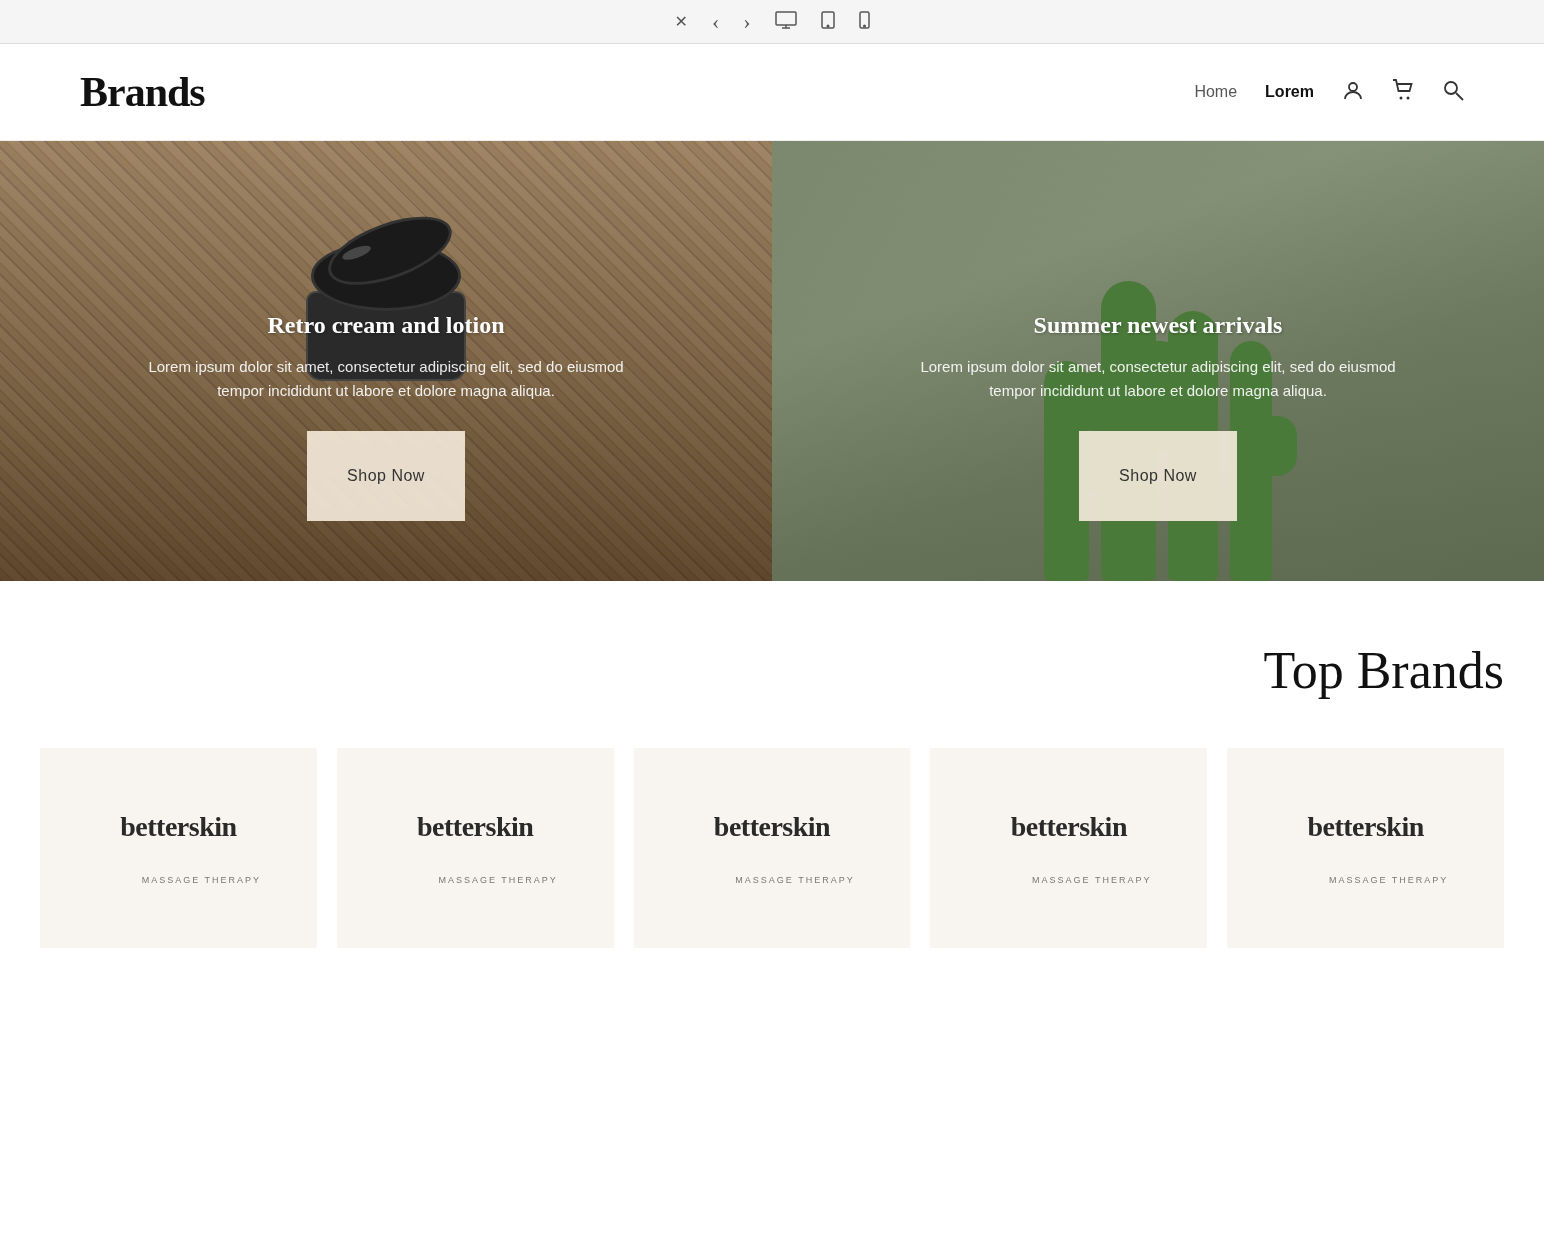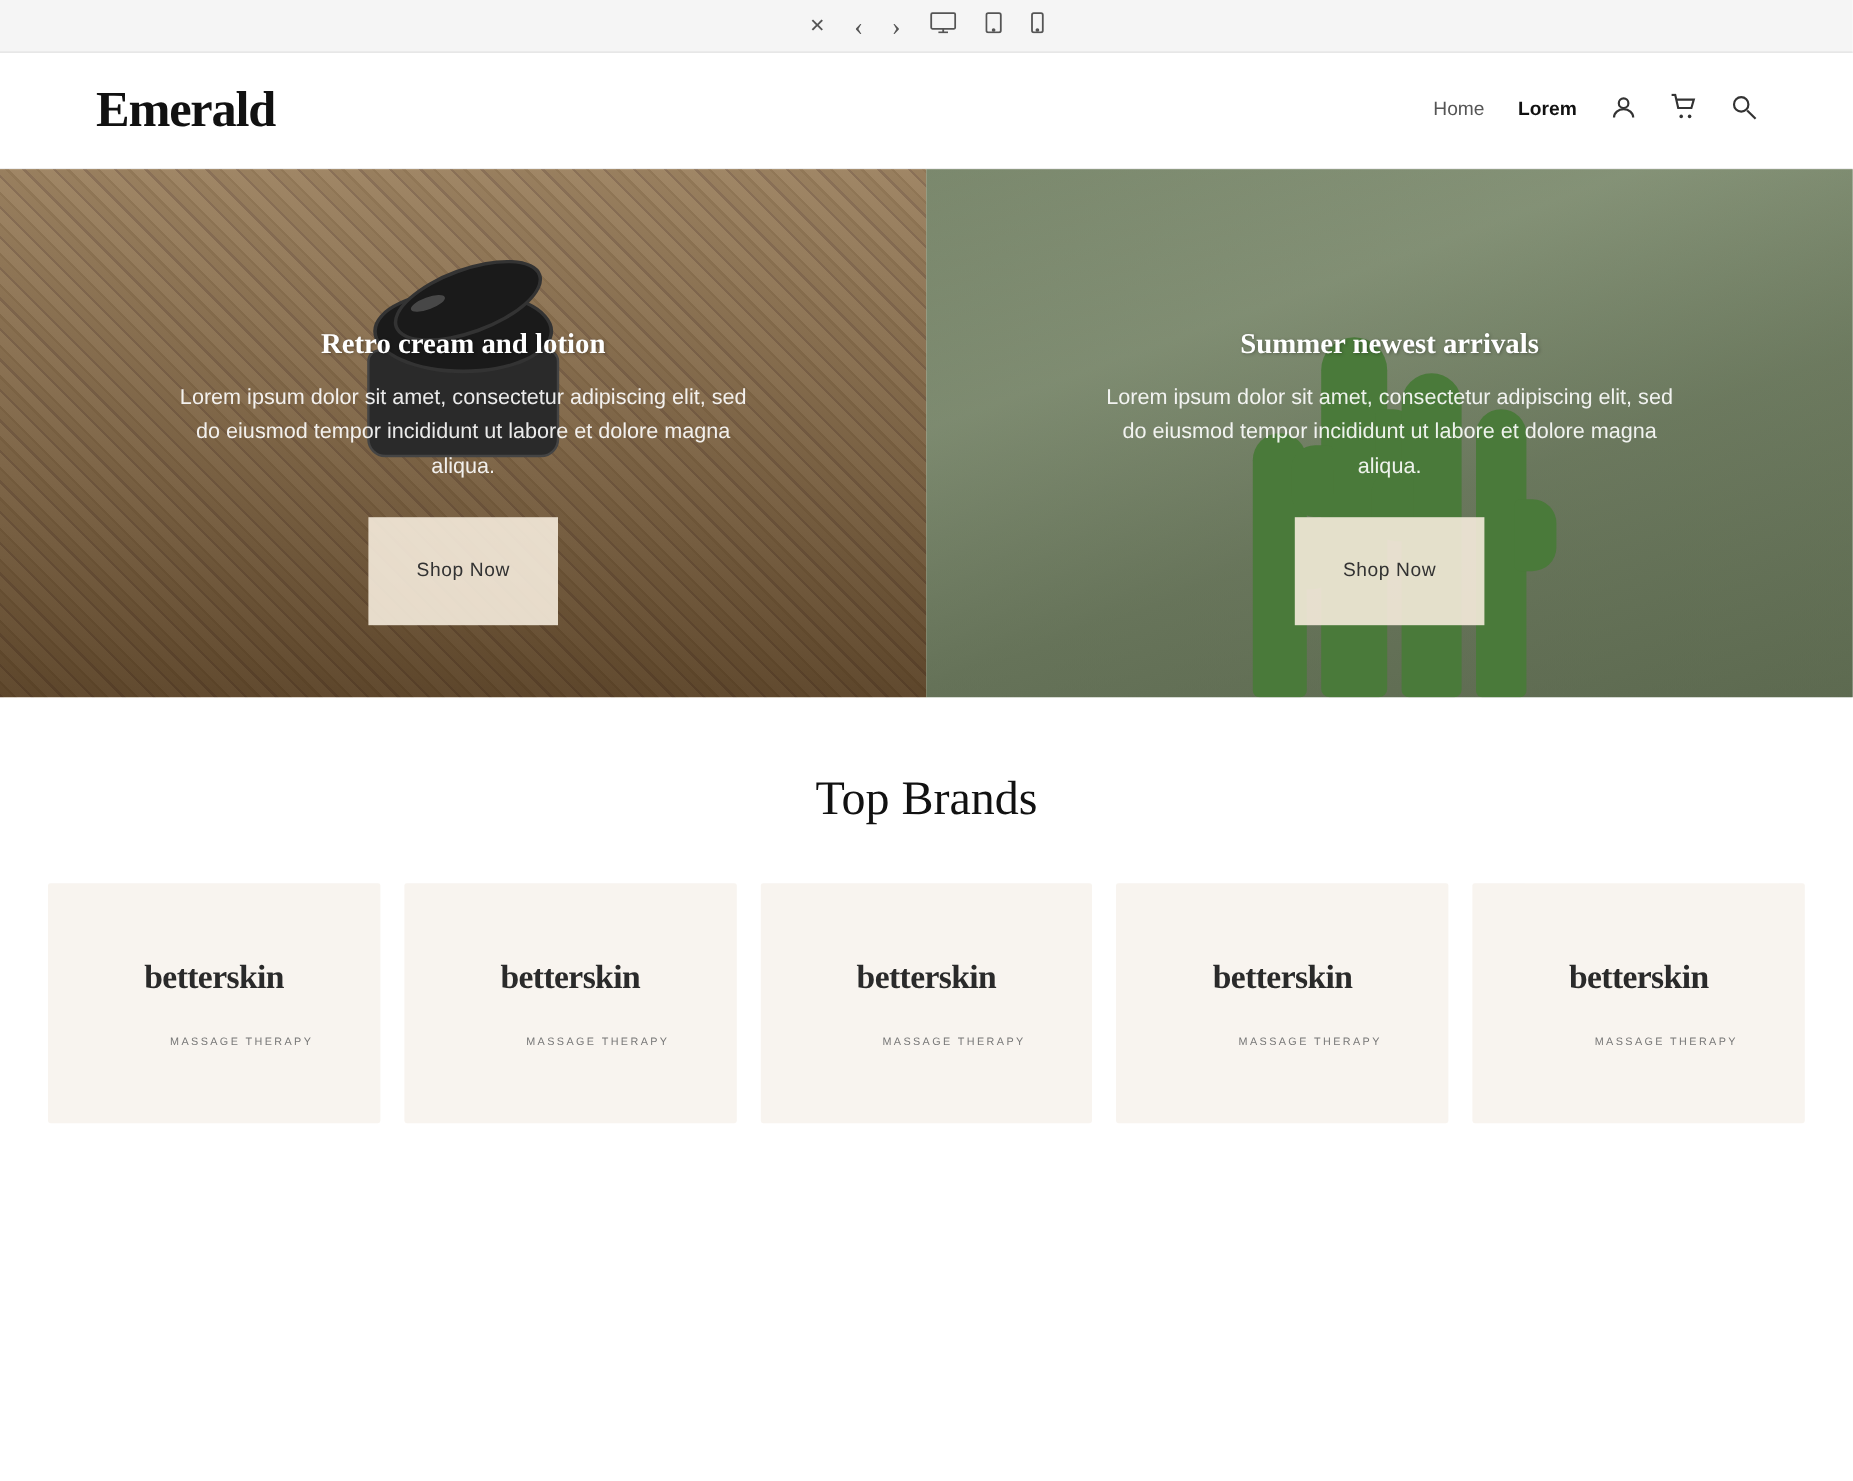--- a/index.html
+++ b/index.html
@@ -140,21 +140,21 @@
     }
     .hero-title {
       font-size: 24px;
       font-weight: 700;
       color: white;
       margin-bottom: 16px;
       font-family: Georgia, serif;
       text-shadow: 1px 1px 3px rgba(0,0,0,0.3);
     }
     .hero-desc {
-      font-size: 18px;
+      font-size: 15px;
       color: rgba(255,255,255,0.9);
       max-width: 480px;
       line-height: 1.6;
       margin-bottom: 28px;
       font-family: Arial, sans-serif;
     }
     .shop-now-btn {
       display: inline-block;
       padding: 36px 40px;
       background: rgba(245, 235, 220, 0.9);
@@ -166,22 +166,22 @@
       text-decoration: none;
       letter-spacing: 0.5px;
     }
 
     
     .brands-section {
       padding: 60px 40px 20px;
       background: #fff;
     }
     .brands-title {
-      text-align: center;
-      font-size: 40px;
+      text-align: right;
+      font-size: 52px;
       font-weight: 400;
       color: #111;
       margin-bottom: 48px;
       font-family: Georgia, serif;
     }
     .brands-grid {
       display: flex;
       gap: 20px;
       justify-content: center;
     }
@@ -236,21 +236,21 @@
   </span>
   <span>
     <svg width="11" height="18" viewBox="0 0 11 18" fill="none" stroke="#555" stroke-width="1.5">
       <rect x="1" y="1" width="9" height="16" rx="1.5"></rect>
       <circle cx="5.5" cy="15" r="0.8" fill="#555"></circle>
     </svg>
   </span>
 </div>
 
 <header class="site-header">
-  <div class="site-logo">Emerald</div>
+  <div class="site-logo">Brands</div>
   <nav class="site-nav">
     <a href="#">Home</a>
     <a href="#" class="active">Lorem</a>
     <span class="nav-icon">
       <svg width="22" height="22" viewBox="0 0 22 22" fill="none" stroke="#333" stroke-width="1.8">
         <circle cx="11" cy="8" r="4"></circle>
         <path d="M3 20c0-4 3.6-7 8-7s8 3 8 7"></path>
       </svg>
     </span>
     <span class="nav-icon">

